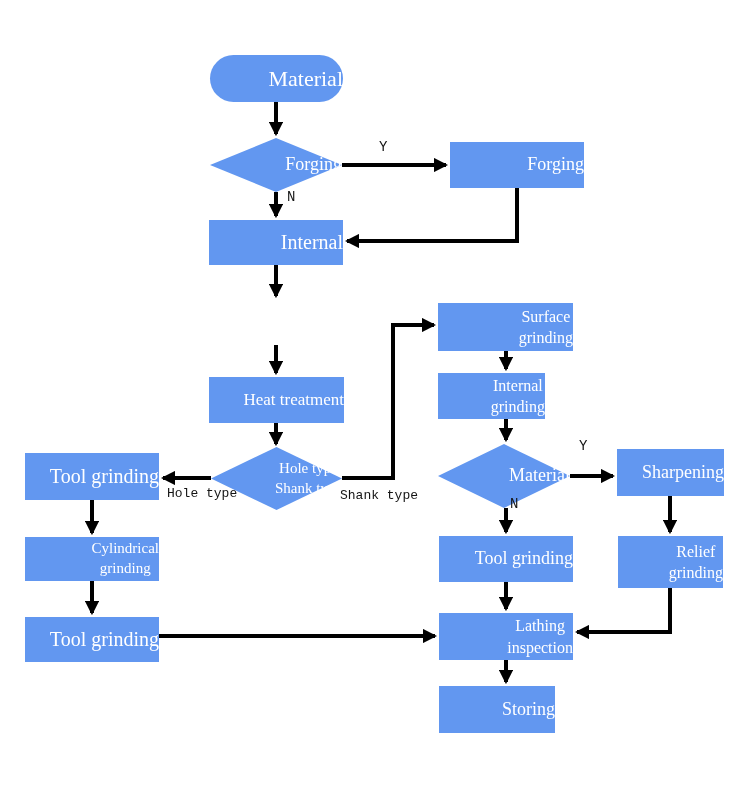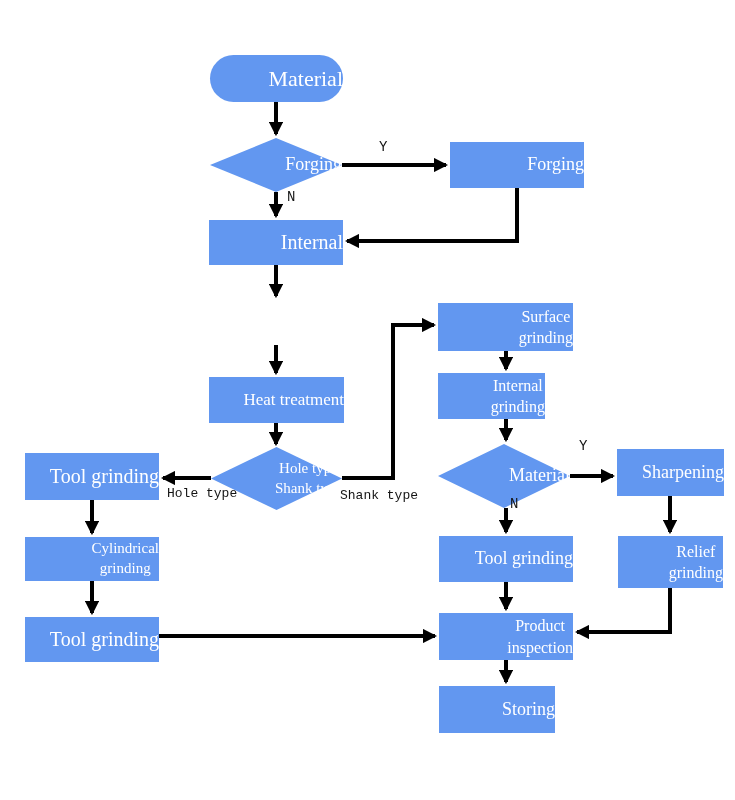--- a/index.html
+++ b/index.html
@@ -154,21 +154,21 @@
   <div class="node" style="left:439px;top:536px;width:134px;height:46px;font-size:18px">
     <span class="lbl">Tool grinding</span>
   </div>
 
   <div class="node" style="left:618px;top:536px;width:105px;height:52px;font-size:16px">
     <span class="lbl">Relief
 grinding</span>
   </div>
 
   <div class="node" style="left:439px;top:613px;width:134px;height:47px;font-size:16px">
-    <span class="lbl">Product
+    <span class="lbl">Lathing
 inspection</span>
   </div>
 
   <div class="node" style="left:439px;top:686px;width:116px;height:47px;font-size:18px">
     <span class="lbl">Storing</span>
   </div>
 
   <div class="edge-label" style="left:379px;top:139px;font-size:14px">Y</div>
   <div class="edge-label" style="left:287px;top:189px;font-size:14px">N</div>
   <div class="edge-label" style="left:167px;top:486px;font-size:13px">Hole type</div>

